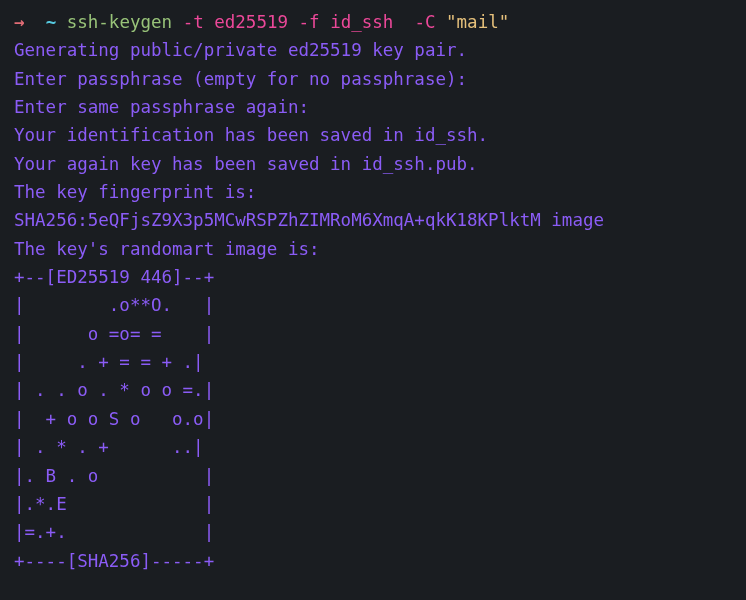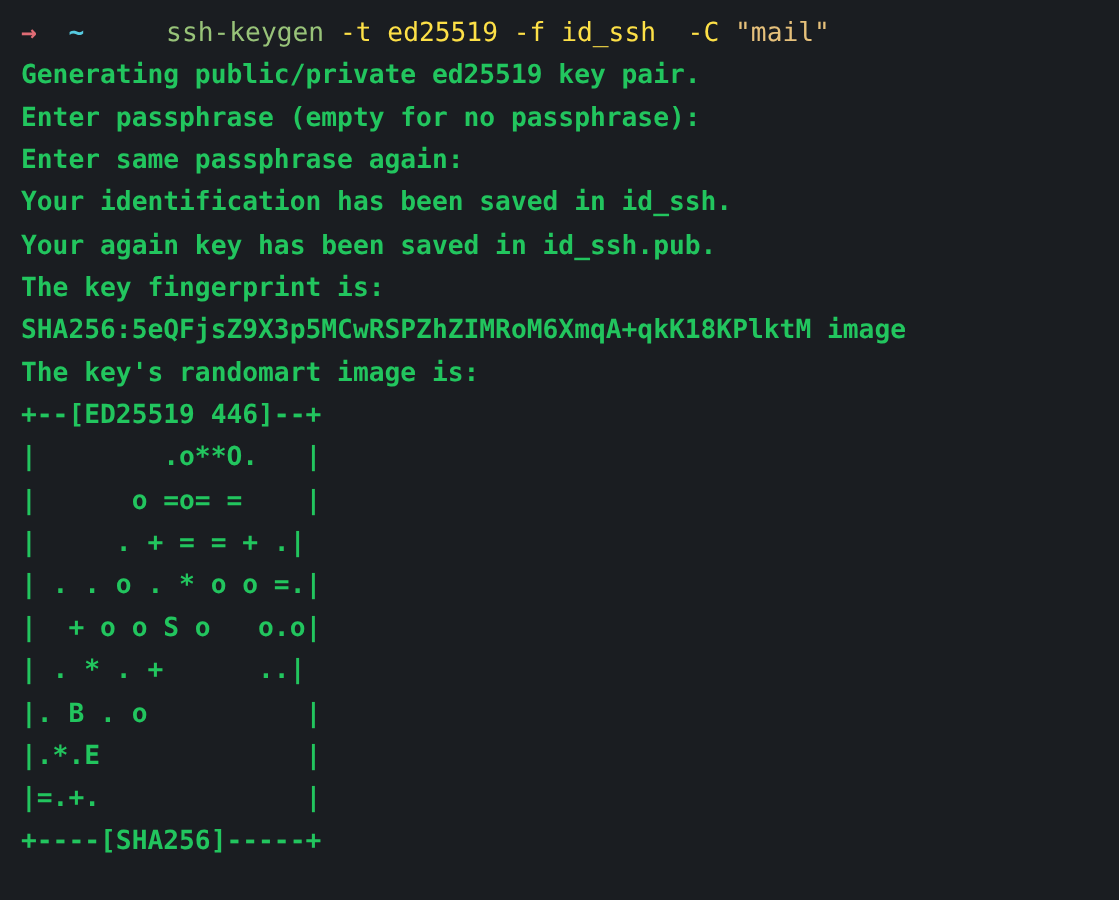--- a/index.html
+++ b/index.html
@@ -25,31 +25,29 @@
     .prompt-arrow {
       color: #e06c75;
       font-weight: bold;
     }
     .prompt-dir {
       color: #56cae0;
       font-weight: bold;
     }
     .command {
       color: #98c379;
-      margin-left: 44px;
     }
     .arg {
-      color: #fde047;
+      color: #ec4899;
     }
     .string {
       color: #e5c07b;
     }
     .outline {
-      color: #22c55e;
-      font-weight: bold;
+      color: #8b5cf6;
     }
   </style>
 </head>
 <body>
 
 <div class="terminal"><span class="prompt-arrow">→</span>  <span class="prompt-dir">~</span> <span class="command">ssh-keygen</span> <span class="arg">-t ed25519 -f id_ssh  -C</span> <span class="string">"mail"</span>
 <span class="outline">Generating public/private ed25519 key pair.</span>
 <span class="outline">Enter passphrase (empty for no passphrase):</span>
 <span class="outline">Enter same passphrase again:</span>
 <span class="outline">Your identification has been saved in id_ssh.</span>

